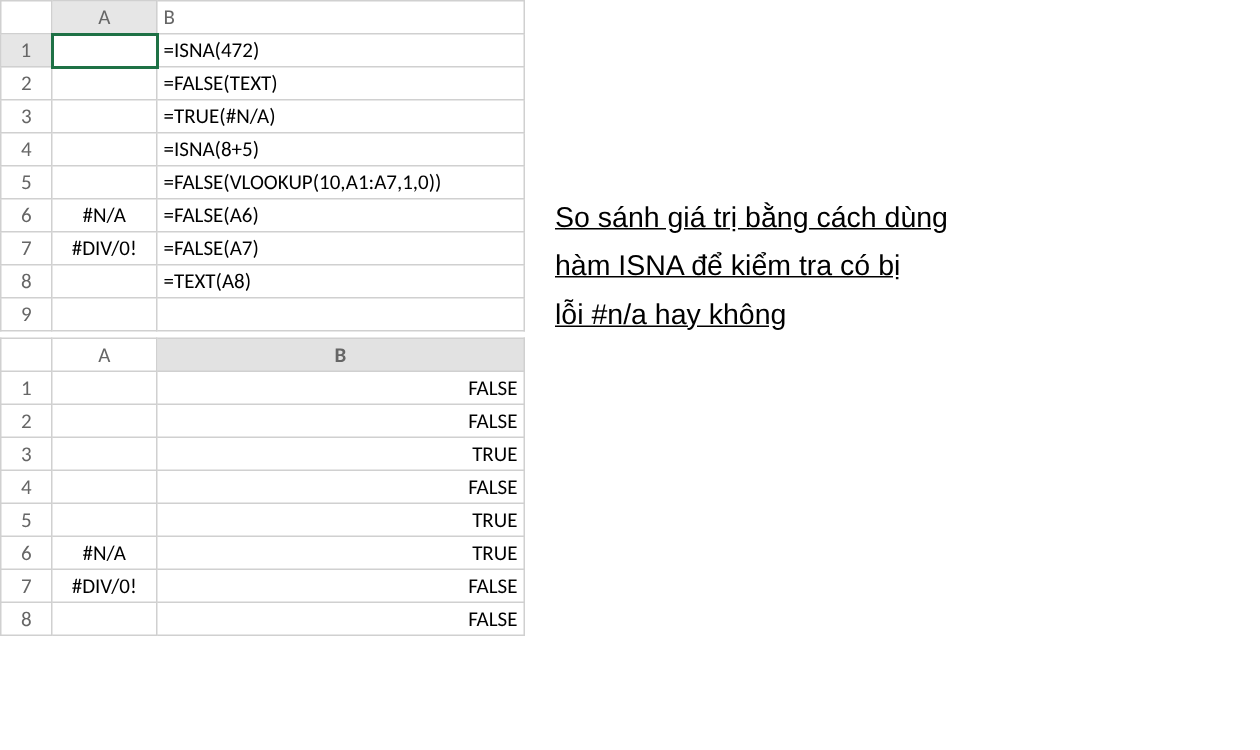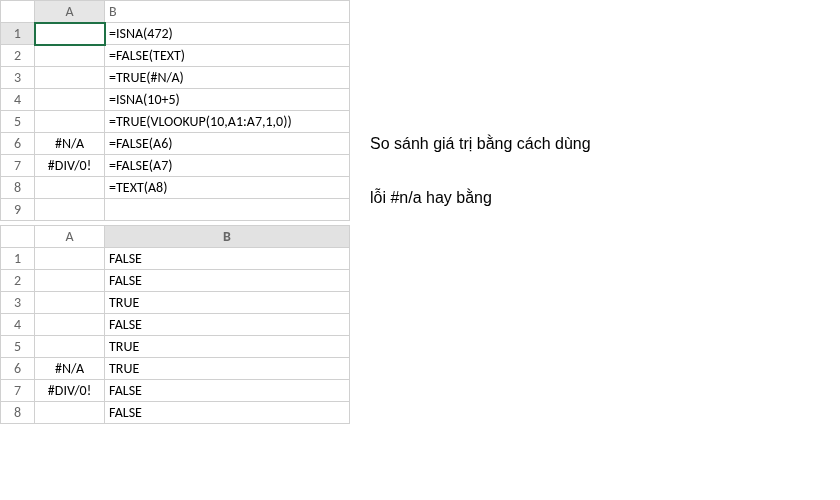--- a/index.html
+++ b/index.html
@@ -45,43 +45,44 @@
   }
   .col-hdr.selected {
     background: #e6e6e6;
   }
   .row-hdr.selected {
     background: #e6e6e6;
     border-right: 2px solid #1e7145;
   }
   .colA { width: 70px; text-align: center; }
   .colB { width: 245px; text-align: left; padding-left: 10px; }
-  .colB.center { text-align: left; }
+  .colB.center { text-align: right; }
   .cell.selected {
     background: #ffffff;
     outline: 2px solid #1e7145;
     outline-offset: -1px;
   }
   .corner {
     width: 34px;
     background: #fff;
     border: 1px solid #d0d0d0;
   }
   .tbl2-colhdr-b {
     background: #e2e2e2;
     border-bottom: 3px solid #1e7145;
     text-align: center;
     font-weight: bold;
   }
   .caption {
     padding: 130px 10px 0 20px;
     font-family: Arial, sans-serif;
-    font-size: 16px;
+    font-size: 19px;
     line-height: 1.7;
     max-width: 470px;
+    text-decoration: underline;
   }
 </style>
 </head>
 <body>
 
 <div class="container">
 
   <div>
 
     <table class="spreadsheet">
@@ -102,26 +103,26 @@
         <td class="cell colB">=FALSE(TEXT)</td>
       </tr>
       <tr>
         <th class="row-hdr">3</th>
         <td class="cell colA"></td>
         <td class="cell colB">=TRUE(#N/A)</td>
       </tr>
       <tr>
         <th class="row-hdr">4</th>
         <td class="cell colA"></td>
-        <td class="cell colB">=ISNA(10+5)</td>
+        <td class="cell colB">=ISNA(8+5)</td>
       </tr>
       <tr>
         <th class="row-hdr">5</th>
         <td class="cell colA"></td>
-        <td class="cell colB">=TRUE(VLOOKUP(10,A1:A7,1,0))</td>
+        <td class="cell colB">=FALSE(VLOOKUP(10,A1:A7,1,0))</td>
       </tr>
       <tr>
         <th class="row-hdr">6</th>
         <td class="cell colA">#N/A</td>
         <td class="cell colB">=FALSE(A6)</td>
       </tr>
       <tr>
         <th class="row-hdr">7</th>
         <td class="cell colA">#DIV/0!</td>
         <td class="cell colB">=FALSE(A7)</td>
@@ -186,17 +187,17 @@
         <td class="cell colA"></td>
         <td class="cell colB center">FALSE</td>
       </tr>
     </tbody>
       </table>
 
   </div>
 
   <div class="caption">
     <span>So sánh giá trị bằng cách dùng</span><br>
-    <br>
-    <span>lỗi #n/a hay bằng</span>
+    <span>hàm ISNA để kiểm tra có bị</span><br>
+    <span>lỗi #n/a hay không</span>
   </div>
 
 </div>
 
 </body></html>

